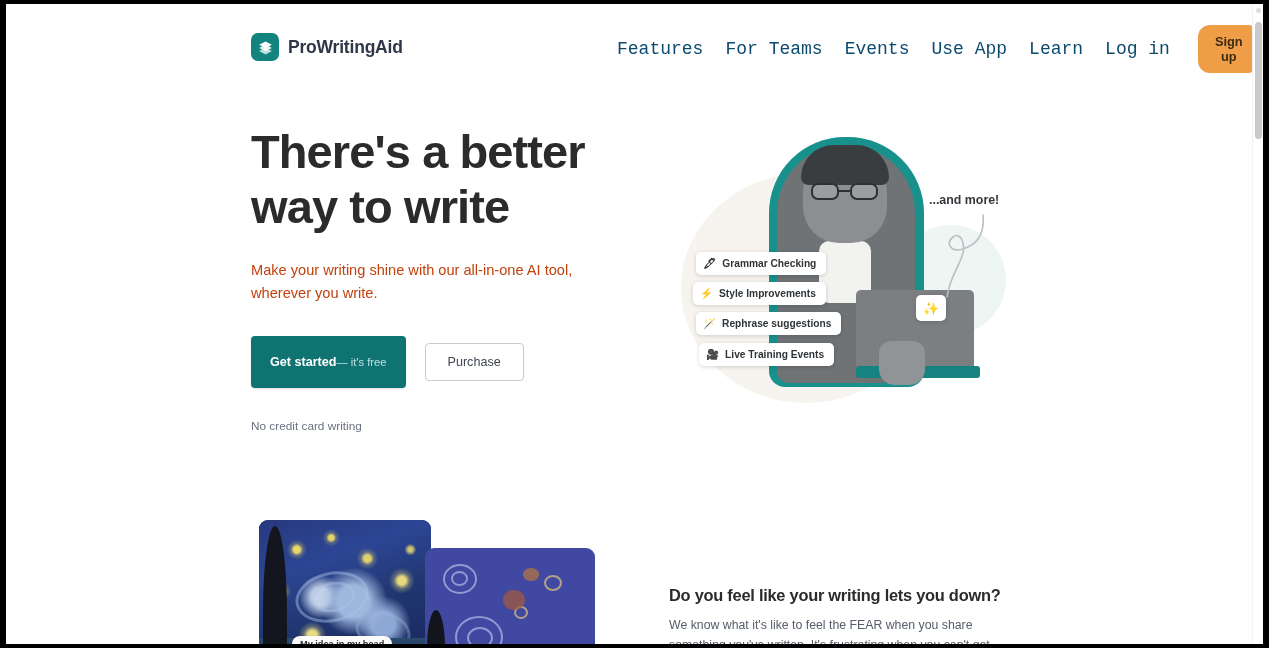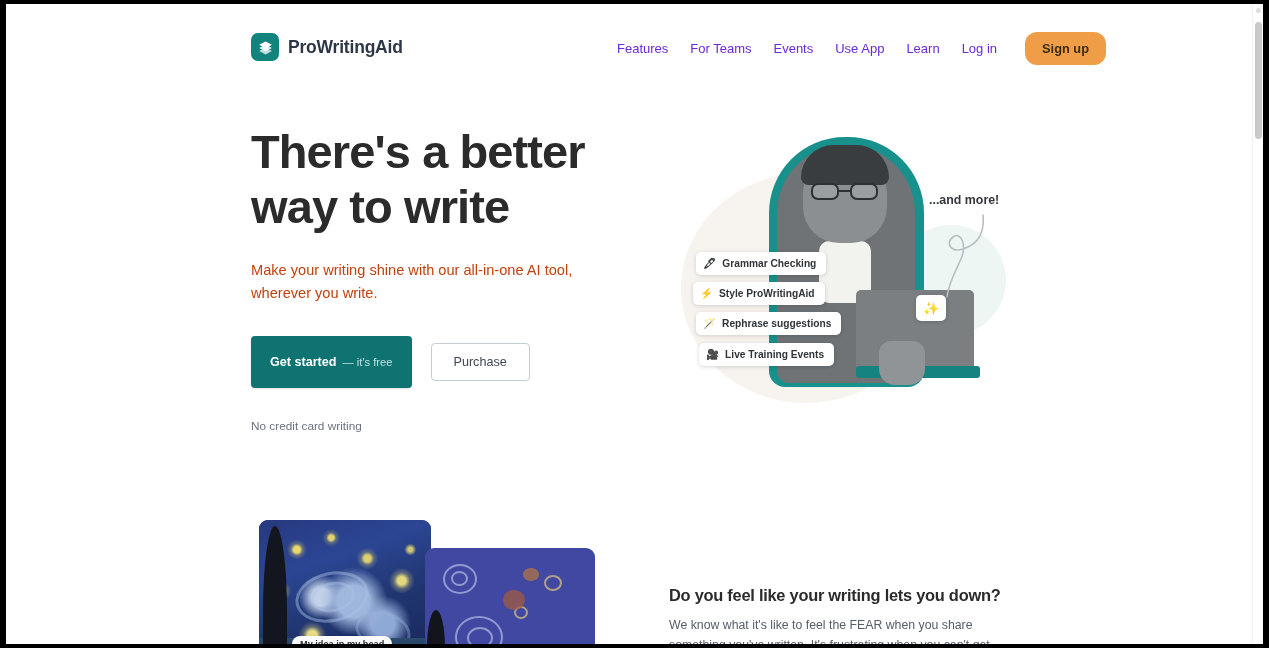--- a/index.html
+++ b/index.html
@@ -74,25 +74,26 @@
     color: #2d3748;
     letter-spacing: -0.2px;
   }
   #nav {
     position: absolute;
     left: 600px; top: 0;
     height: 57px;
     display: flex; align-items: center; gap: 0px;
   }
   .nav-link {
-    font-size: 13px;
-    color: #6d28d9;
+    font-size: 18px;
+    color: #0c4a6e;
     padding: 6px 11px;
     cursor: pointer;
     white-space: nowrap;
+    font-family: Liberation Mono, monospace;
   }
   #signup-btn {
     margin-left: 17px;
     background: #ef9e47;
     color: #3c2d12;
     font-size: 12.8px;
     font-weight: bold;
     border: none;
     border-radius: 12px;
     padding: 9px 17px;
@@ -124,21 +125,21 @@
     margin-top: 30px;
     display: flex; align-items: center; gap: 19px;
   }
   #get-started-btn {
     background: #0f7372;
     border: none;
     border-radius: 4px;
     padding: 19px 19px;
     cursor: pointer;
     font-family: "Liberation Sans", sans-serif;
-    display: flex; align-items: baseline; gap: 6px;
+    display: flex; align-items: baseline; 
     box-shadow: 0 1px 2px rgba(0,0,0,.12);
   }
   #gs-main { color: #ffffff; font-size: 12.6px; font-weight: bold; }
   #gs-sub  { color: #bfe2e0; font-size: 11.2px; }
   #purchase-btn {
     background: #ffffff;
     border: 1px solid #c7ccd4;
     border-radius: 4px;
     padding: 11px 22px;
     color: #3f4754;
@@ -456,21 +457,21 @@
         <div id="laptop-edge"></div>
         <div id="hand"></div>
       </div>
 
       <div class="feature-chip" id="chip-0">
         <span class="chip-ico">🖋</span>
         <span>Grammar Checking</span>
       </div>
       <div class="feature-chip" id="chip-1">
         <span class="chip-ico">⚡</span>
-        <span>Style ProWritingAid</span>
+        <span>Style Improvements</span>
       </div>
       <div class="feature-chip" id="chip-2">
         <span class="chip-ico">🪄</span>
         <span>Rephrase suggestions</span>
       </div>
       <div class="feature-chip" id="chip-3">
         <span class="chip-ico">🎥</span>
         <span>Live Training Events</span>
       </div>
 

